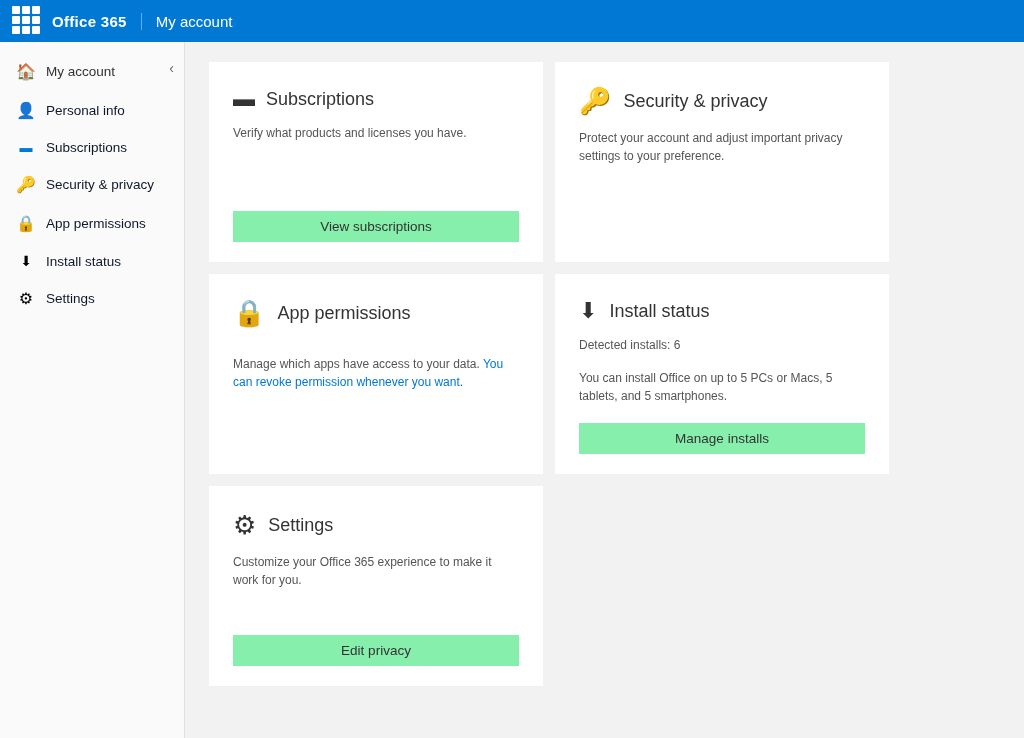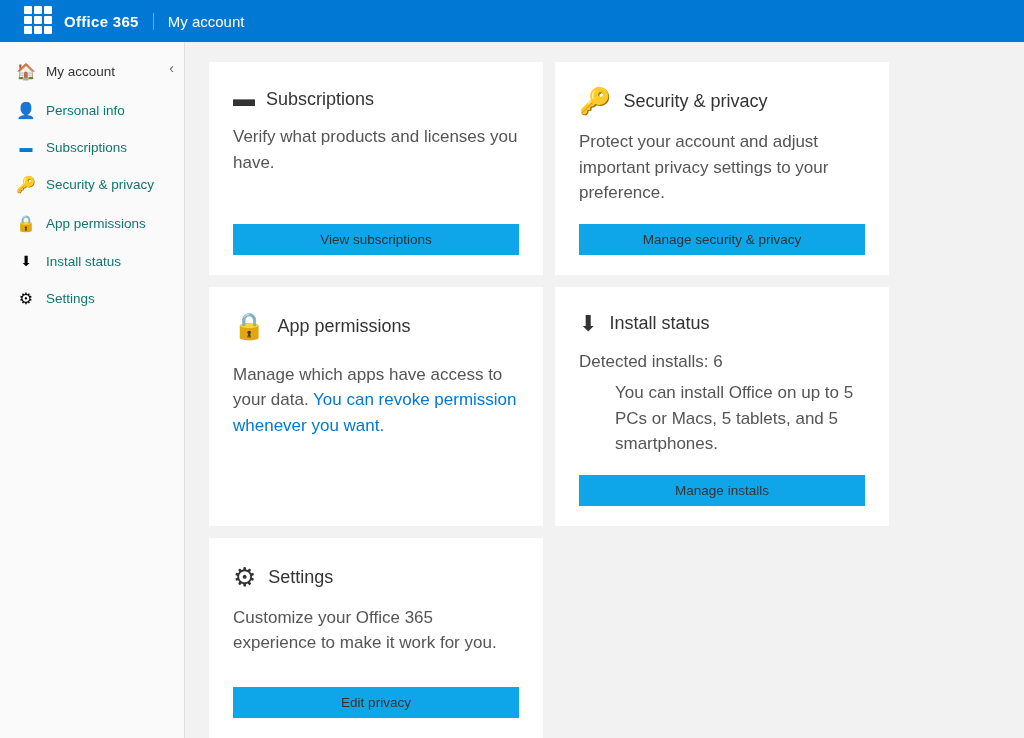--- a/index.html
+++ b/index.html
@@ -4,21 +4,21 @@
   <style>
     * { margin: 0; padding: 0; box-sizing: border-box; }
     body { font-family: 'Segoe UI', Arial, sans-serif; background: #f2f2f2; width: 1024px; height: 738px; overflow: hidden; }
 
     
     .topbar {
       display: flex;
       align-items: center;
       background: #0078d4;
       height: 42px;
-      padding: 0 24px;
+      padding: 0 12px;
       gap: 0;
     }
     .waffle-icon {
       width: 30px;
       height: 30px;
       display: grid;
       grid-template-columns: repeat(3,8px);
       grid-template-rows: repeat(3,8px);
       gap: 2px;
       cursor: pointer;
@@ -75,21 +75,21 @@
       font-size: 13.5px;
     }
     .sidebar-item.active { background: transparent; }
     .sidebar-item .icon {
       font-size: 16px;
       width: 20px;
       text-align: center;
       flex-shrink: 0;
     }
     .sidebar-item .label {
-      color: #0f766e;
+      color: #0f172a;
     }
     .sidebar-item.active .label {
       color: #333;
     }
 
     
     .main {
       flex: 1;
       padding: 20px 24px;
       overflow-y: auto;
@@ -120,32 +120,32 @@
     .card-icon {
       font-size: 26px;
       color: #333;
     }
     .card-title {
       font-size: 18px;
       font-weight: 400;
       color: #333;
     }
     .card-desc {
-      font-size: 17px;
+      font-size: 12px;
       color: #555;
       line-height: 1.5;
       flex: 1;
     }
     .card-desc a {
       color: #0078d4;
       text-decoration: none;
     }
     .card-btn {
       margin-top: 18px;
-      background: #0ea5e9;
+      background: #86efac;
       border: none;
       padding: 8px 0;
       width: 100%;
       font-size: 13.5px;
       color: #333;
       cursor: pointer;
       font-family: inherit;
     }
 
     .card-full {
@@ -217,38 +217,37 @@
         <p class="card-desc">Verify what products and licenses you have.</p>
         <button class="card-btn">View subscriptions</button>
       </div>
 
       <div class="card">
         <div class="card-header">
           <span class="card-icon">🔑</span>
           <span class="card-title">Security &amp; privacy</span>
         </div>
         <p class="card-desc">Protect your account and adjust important privacy settings to your preference.</p>
-        <button class="card-btn">Manage security &amp; privacy</button>
       </div>
 
       <div class="card">
         <div class="card-header">
           <span class="card-icon">🔒</span>
           <span class="card-title">App permissions</span>
         </div>
-        <p class="card-desc" style="margin-top:8px;">Manage which apps have access to your data. <a>You can revoke permission whenever you want.</a></p>
+        <p class="card-desc" style="margin-top:14px;">Manage which apps have access to your data. <a>You can revoke permission whenever you want.</a></p>
       </div>
 
       <div class="card">
         <div class="card-header">
           <span class="card-icon" style="font-size:22px;">⬇</span>
           <span class="card-title">Install status</span>
         </div>
         <p class="card-desc">Detected installs: 6</p>
-        <p class="card-desc" style="margin-top:6px;margin-left:36px;">You can install Office on up to 5 PCs or Macs, 5 tablets, and 5 smartphones.</p>
+        <p class="card-desc" style="margin-top:6px;">You can install Office on up to 5 PCs or Macs, 5 tablets, and 5 smartphones.</p>
         <button class="card-btn">Manage installs</button>
       </div>
 
       <div class="card card-full">
         <div class="card-header">
           <span class="card-icon">⚙</span>
           <span class="card-title">Settings</span>
         </div>
         <p class="card-desc">Customize your Office 365 experience to make it work for you.</p>
         <button class="card-btn">Edit privacy</button>

